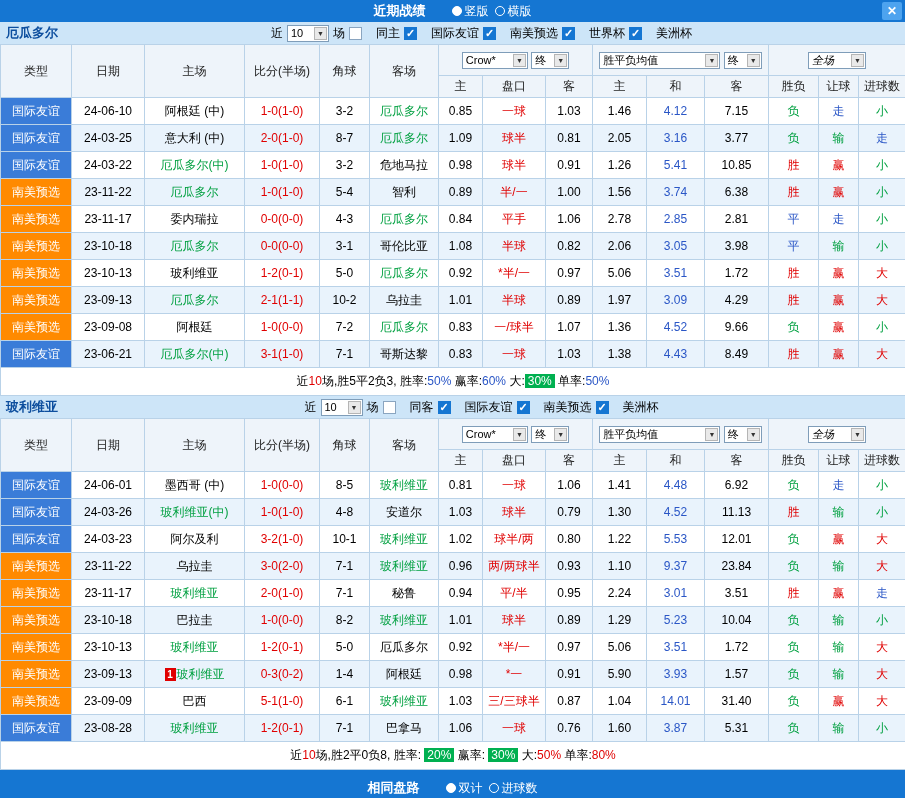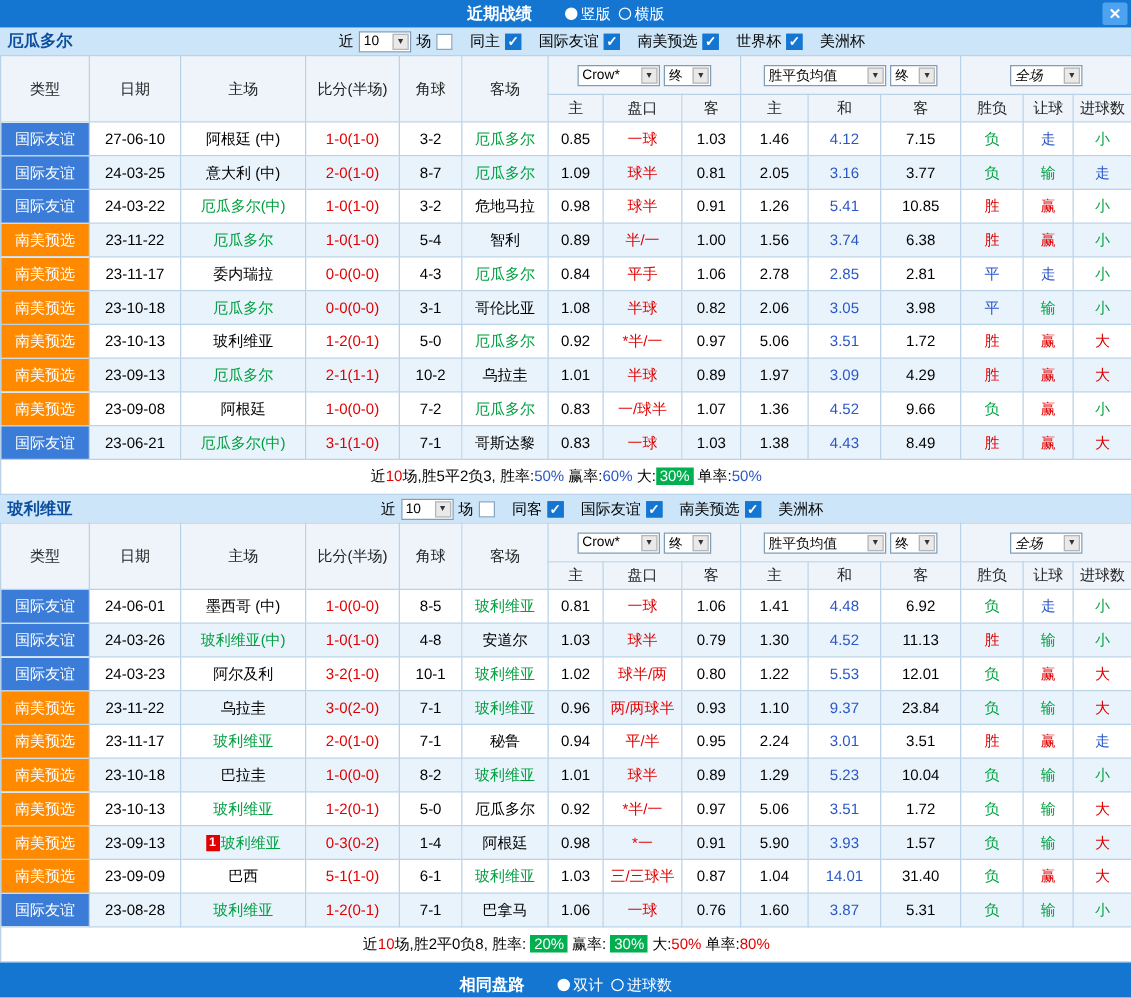--- a/index.html
+++ b/index.html
@@ -18,21 +18,21 @@
   .radio-label{cursor:pointer;}
   .close-btn{position:absolute;right:3px;top:2px;width:20px;height:18px;background:#4da3ef;border-radius:2px;text-align:center;line-height:18px;font-size:12px;font-weight:bold;cursor:pointer;}
   .section-strip{height:22px;background:var(--strip-bg);display:flex;align-items:center;font-size:12px;color:#000;}
   .team-name{font-weight:bold;color:var(--team-name);font-size:13px;margin-left:6px;}
   .controls{flex:1;display:flex;align-items:center;justify-content:center;gap:4px;}
   .dropdown{display:inline-flex;align-items:center;justify-content:space-between;background:#fff;border:1px solid #7f9db9;height:17px;padding:0 1px 0 3px;font-size:11px;color:#000;cursor:pointer;vertical-align:middle;}
   .dd-arrow{font-size:7px;color:#333;margin-left:3px;background:#e9e9e9;border:1px solid #b5b5b5;width:13px;height:13px;line-height:11px;text-align:center;flex:0 0 auto;}
   .dd-games{width:42px;}
   .dd-asia{width:66px;}
   .dd-small{width:38px;}
-  .dd-euro{width:98px;}
+  .dd-euro{width:121px;}
   .dd-period{width:58px;font-style:italic;}
   .chk-wrap{display:inline-flex;align-items:center;gap:14px;cursor:pointer;}
   .chk{width:13px;height:13px;border:1px solid #8aa5c0;background:#fff;display:inline-block;position:relative;flex:0 0 auto;}
   .chk.on{background:var(--accent);border-color:var(--accent);}
   .chk.on::after{content:"✓";position:absolute;left:1px;top:-1px;color:#fff;font-size:11px;font-weight:bold;}
   table.grid{width:905px;border-collapse:collapse;table-layout:fixed;font-size:12px;text-align:center;color:#000;}
   .grid th,.grid td{border:1px solid var(--border);overflow:hidden;white-space:nowrap;}
   .grid thead th{background:var(--header-bg);font-weight:normal;color:#222;}
   .grid thead tr.h1 th{height:31px;}
   .grid thead tr.h2 th{height:22px;}
@@ -158,21 +158,21 @@
           <th class="sh">和</th>
           <th class="sh">客</th>
           <th class="sh">胜负</th>
           <th class="sh">让球</th>
           <th class="sh">进球数</th>
         </tr>
       </thead>
       <tbody>
           <tr>
             <td class="league lg-blue">国际友谊</td>
-            <td class="date">27-06-10</td>
+            <td class="date">24-06-10</td>
             <td class="team">阿根廷 (中)</td>
             <td class="score">1-0(1-0)</td>
             <td class="corner">3-2</td>
             <td class="team focal">厄瓜多尔</td>
             <td class="num">0.85</td>
             <td class="handicap">一球</td>
             <td class="num">1.03</td>
             <td class="num">1.46</td>
             <td class="num c-blue">4.12</td>
             <td class="num">7.15</td>

